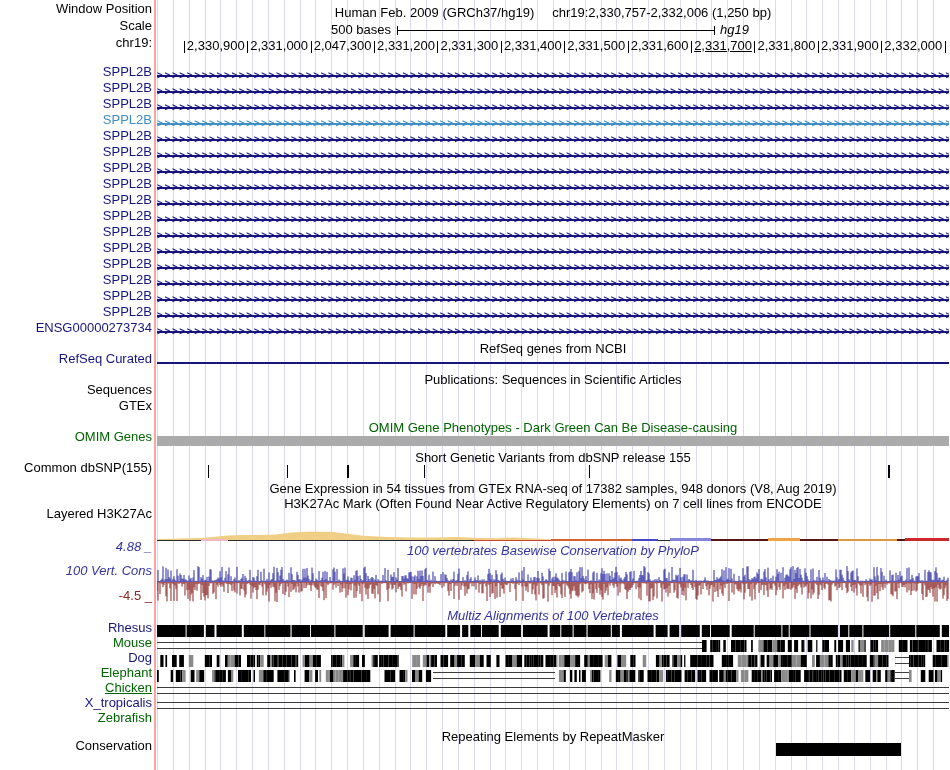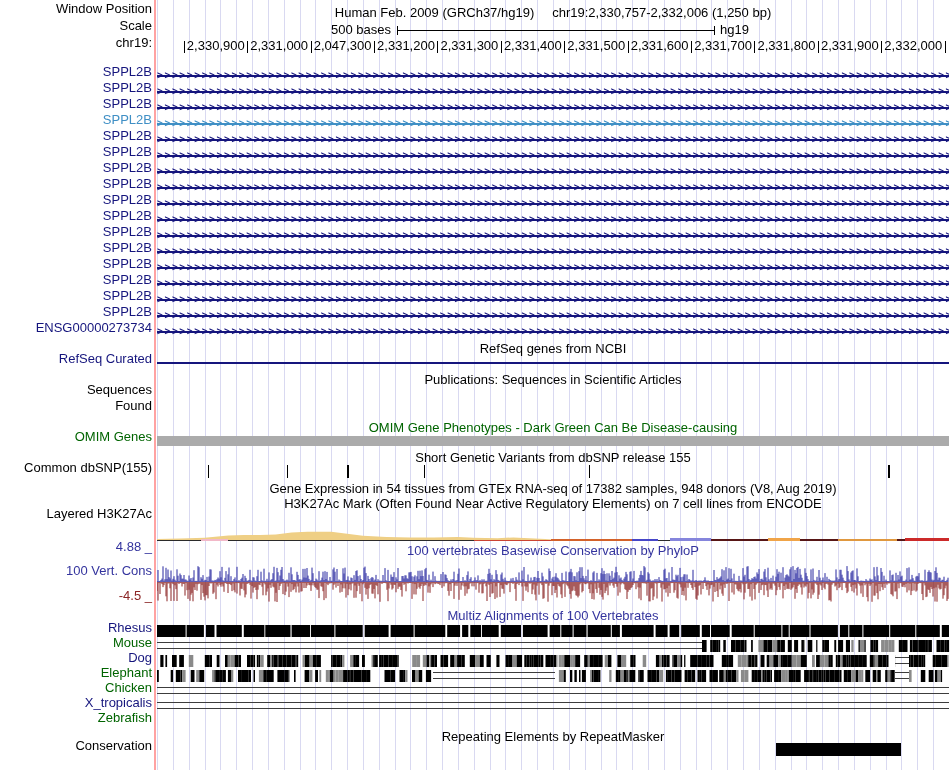--- a/index.html
+++ b/index.html
@@ -6,28 +6,28 @@
   #browser{position:relative;width:950px;height:770px;background:#fff;overflow:hidden;
     font-family:"Liberation Sans","DejaVu Sans",sans-serif;font-size:13px;color:#000;}
   #gridlines{position:absolute;left:157px;top:0;width:792px;height:770px;
     background:repeating-linear-gradient(to right,#d9d9f1 0 1px,transparent 1px 15.84px);z-index:0;}
   #pinkline{position:absolute;left:154px;top:0;width:2px;height:770px;background:#ffa2a2;z-index:1;}
   #label-col{position:absolute;left:0;top:0;width:152px;height:770px;z-index:3;}
   #track-area{position:absolute;left:157px;top:4px;width:792px;height:770px;z-index:2;}
   .lbl{position:absolute;left:0;width:152px;height:14px;line-height:14px;text-align:right;white-space:nowrap;}
   .title{position:absolute;left:0;width:792px;height:14px;line-height:14px;text-align:center;white-space:nowrap;}
   .navy{color:#15157d;text-align:right;} .green{color:#006400;}
-  .blue{color:#34349e;} .maroon{color:#8b2525;}
+  .blue{color:#34349e;font-style:italic;} .maroon{color:#8b2525;}
   #header-center{position:absolute;left:0;top:2px;width:792px;height:14px;line-height:14px;
     display:flex;justify-content:center;gap:18px;white-space:nowrap;}
   #scale-bases{position:absolute;left:0;top:19px;width:234px;height:14px;line-height:14px;text-align:right;}
   #scalebar{position:absolute;left:240px;top:22px;width:316px;height:9px;
     border-left:1px solid #000;border-right:1px solid #000;
     background:linear-gradient(to bottom,transparent 4px,#000 4px,#000 5px,transparent 5px);}
-  #scale-genome{position:absolute;left:563px;top:19px;height:14px;line-height:14px;}
+  #scale-genome{position:absolute;left:563px;top:19px;height:14px;line-height:14px;font-style:italic;}
   #ruler{position:absolute;left:0;top:34px;width:792px;height:16px;}
   .rtick{position:absolute;top:3px;width:1px;height:12px;background:#000;}
   .rlabel{position:absolute;top:1px;height:14px;line-height:14px;white-space:nowrap;}
   .gene-row{position:absolute;left:0;width:792px;height:16px;overflow:hidden;}
   .gene-line{position:absolute;left:0;top:7px;width:792px;height:1.5px;}
   .gene-arrows{position:absolute;left:0;top:0;width:792px;height:16px;line-height:16px;
     font-size:10px;letter-spacing:1.6px;font-weight:bold;overflow:hidden;}
   #refseq-line{position:absolute;left:0;top:358px;width:792px;height:1.5px;background:#15157d;}
   #omim-bar{position:absolute;left:0;top:432px;width:792px;height:10px;background:#ababab;}
   .snptick{position:absolute;top:461px;width:1.5px;height:13px;background:#000;}
@@ -42,21 +42,21 @@
 <div id="browser">
   <div id="gridlines"></div>
   <div id="pinkline"></div>
 
   <div id="label-col">
     <div class="lbl" style="top:2px">Window Position</div>
     <div class="lbl" style="top:19px">Scale</div>
     <div class="lbl" style="top:36px">chr19:</div>
     <div class="lbl navy" style="top:352px">RefSeq Curated</div>
     <div class="lbl" style="top:383px">Sequences</div>
-    <div class="lbl" style="top:399px">Found</div>
+    <div class="lbl" style="top:399px">GTEx</div>
     <div class="lbl green" style="top:430px">OMIM Genes</div>
     <div class="lbl" style="top:461px">Common dbSNP(155)</div>
     <div class="lbl" style="top:507px">Layered H3K27Ac</div>
     <div class="lbl blue" style="top:540px">4.88 _</div>
     <div class="lbl blue" style="top:564px">100 Vert. Cons</div>
     <div class="lbl maroon" style="top:589px">-4.5 _</div>
     <div class="lbl" style="top:739px">Conservation</div>
   <div class="lbl" style="top: 65px; color: rgb(21, 21, 125);">SPPL2B</div>
       <div class="lbl" style="top: 81px; color: rgb(21, 21, 125);">SPPL2B</div>
       <div class="lbl" style="top: 97px; color: rgb(21, 21, 125);">SPPL2B</div>
@@ -71,21 +71,21 @@
       <div class="lbl" style="top: 241px; color: rgb(21, 21, 125);">SPPL2B</div>
       <div class="lbl" style="top: 257px; color: rgb(21, 21, 125);">SPPL2B</div>
       <div class="lbl" style="top: 273px; color: rgb(21, 21, 125);">SPPL2B</div>
       <div class="lbl" style="top: 289px; color: rgb(21, 21, 125);">SPPL2B</div>
       <div class="lbl" style="top: 305px; color: rgb(21, 21, 125);">SPPL2B</div>
       <div class="lbl" style="top: 321px; color: rgb(21, 21, 125);">ENSG00000273734</div>
       <div class="lbl" style="top: 621px; color: rgb(21, 21, 125);">Rhesus</div>
       <div class="lbl" style="top: 636px; color: rgb(0, 100, 0);">Mouse</div>
       <div class="lbl" style="top: 651px; color: rgb(21, 21, 125);">Dog</div>
       <div class="lbl" style="top: 666px; color: rgb(0, 100, 0);">Elephant</div>
-      <div class="lbl" style="top: 681px; color: rgb(0, 100, 0);">Chicken</div>
+      <div class="lbl" style="top: 681px; color: rgb(0, 100, 0); text-decoration: underline;">Chicken</div>
       <div class="lbl" style="top: 696px; color: rgb(21, 21, 125);">X_tropicalis</div>
       <div class="lbl" style="top: 711px; color: rgb(0, 100, 0);">Zebrafish</div>
     </div>
 
   <div id="track-area">
     <div id="header-center">
       <span>Human Feb. 2009 (GRCh37/hg19)</span>
       <span>chr19:2,330,757-2,332,006 (1,250 bp)</span>
     </div>
     <div id="scale-bases">500 bases</div>
@@ -104,21 +104,21 @@
         <div class="rlabel" style="right: 514.09px;">2,331,200</div>
         <div class="rtick" style="left: 343.82px;"></div>
         <div class="rlabel" style="right: 450.68px;">2,331,300</div>
         <div class="rtick" style="left: 407.231px;"></div>
         <div class="rlabel" style="right: 387.269px;">2,331,400</div>
         <div class="rtick" style="left: 470.642px;"></div>
         <div class="rlabel" style="right: 323.858px;">2,331,500</div>
         <div class="rtick" style="left: 534.052px;"></div>
         <div class="rlabel" style="right: 260.448px;">2,331,600</div>
         <div class="rtick" style="left: 597.463px;"></div>
-        <div class="rlabel" style="right: 197.037px;">2,331,700</div>
+        <div class="rlabel" style="right: 197.037px; text-decoration: underline;">2,331,700</div>
         <div class="rtick" style="left: 660.874px;"></div>
         <div class="rlabel" style="right: 133.626px;">2,331,800</div>
         <div class="rtick" style="left: 724.285px;"></div>
         <div class="rlabel" style="right: 70.2154px;">2,331,900</div>
         <div class="rtick" style="left: 787.695px;"></div>
         <div class="rlabel" style="right: 6.80464px;">2,332,000</div>
       </div>
 
     <div id="genes">
         <div class="gene-row" style="top: 64px;">

